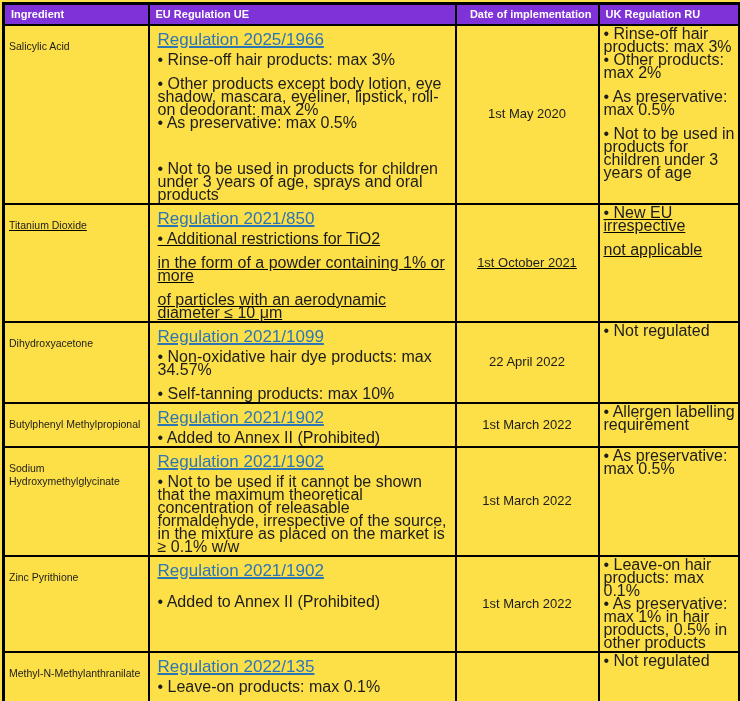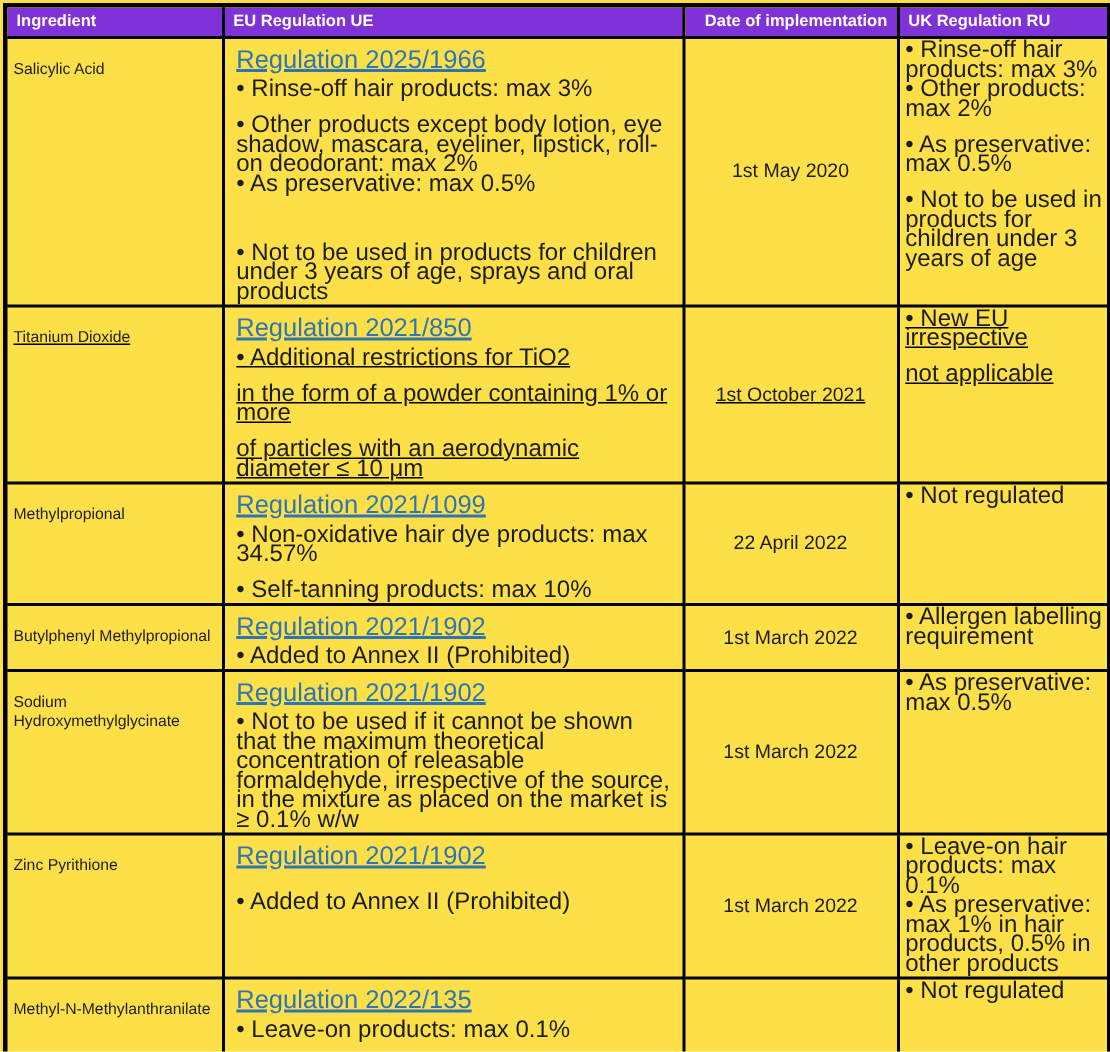--- a/index.html
+++ b/index.html
@@ -144,21 +144,21 @@
     <td class="date-cell">1st October 2021</td>
     <td class="uk-cell">
       <div>
               <div class="line">• New EU irrespective</div>
               <div class="line blank"></div>
               <div class="line">not applicable</div>
             </div>
     </td>
   </tr>
         <tr style="height: 64px;">
-    <td class="ingredient">Methylpropional</td>
+    <td class="ingredient">Dihydroxyacetone</td>
     <td class="eu-cell">
       <a class="reg-link">Regulation 2021/1099</a>
       <div>
               <div class="line">• Non-oxidative hair dye products: max 34.57%</div>
               <div class="line blank"></div>
               <div class="line">• Self-tanning products: max 10%</div>
             </div>
     </td>
     <td class="date-cell">22 April 2022</td>
     <td class="uk-cell">

